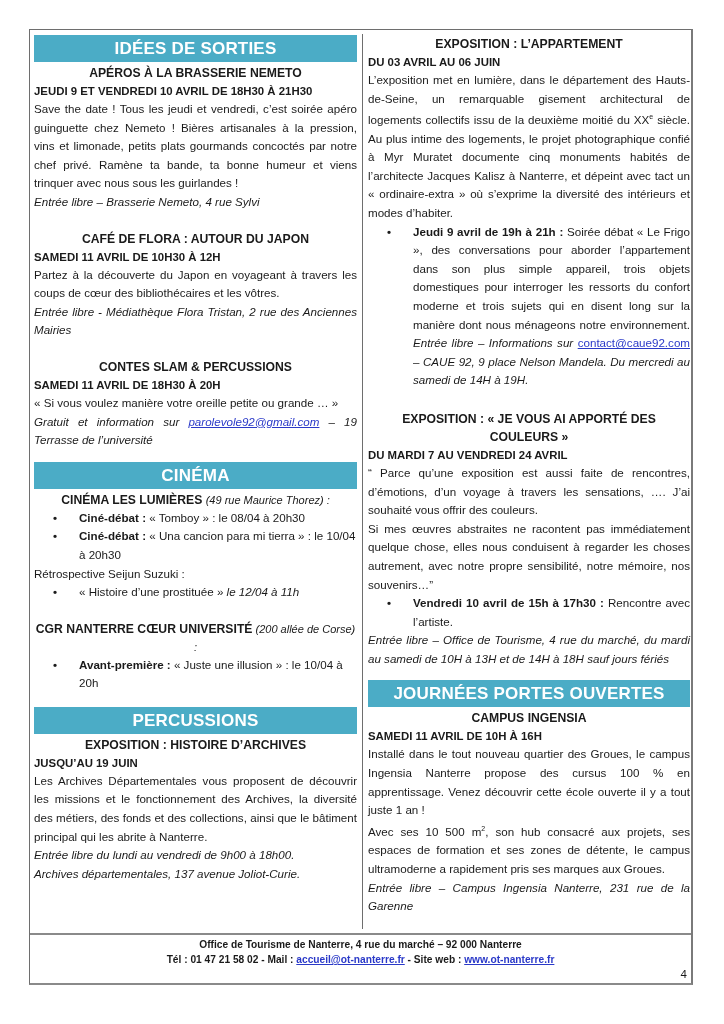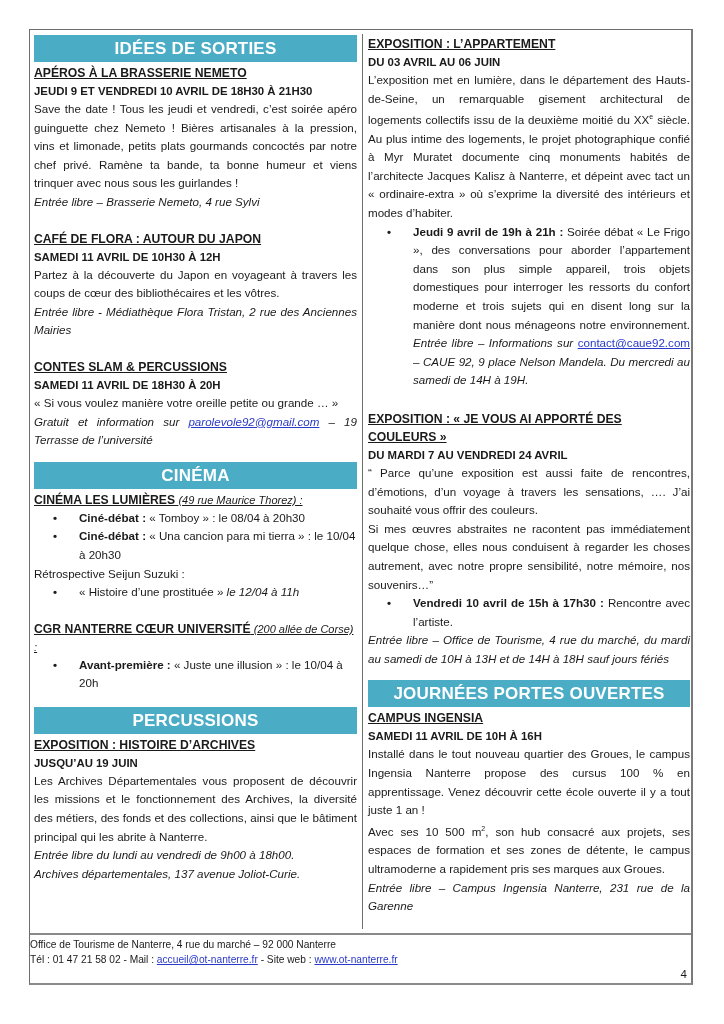--- a/index.html
+++ b/index.html
@@ -6,33 +6,33 @@
   body { width:724px; height:1024px; position:relative; overflow:hidden;
          font-family:"Liberation Sans", "DejaVu Sans", sans-serif; color:#1a1a1a; }
   .page { position:absolute; left:29px; top:29px; width:664px; height:956px;
           border:1px solid #6e6e6e; border-right:2px solid #7a7a7a; border-bottom:2px solid #8a8a8a; box-sizing:border-box; }
   .col { position:absolute; top:5px; }
   .col-left { left:4px; width:323px; }
   .col-right { left:338px; width:322px; }
   .divider { position:absolute; left:332px; top:4px; width:1px; height:895px; background:#6e6e6e; }
   .banner { background:#4bacc6; color:#ffffff; font-weight:bold; text-align:center;
             font-size:17px; height:27px; line-height:27px; margin-bottom:2px; letter-spacing:0.2px; }
-  .title { font-weight:bold; text-decoration:underline; font-size:12.2px; line-height:18px; }
+  .title { font-weight:bold; font-size:12.2px; line-height:18px;text-align:center; }
   .date { font-weight:bold; font-size:11.4px; line-height:18px; }
   p { margin:0; font-size:11.6px; line-height:18.6px; text-align:justify; }
   .it { font-style:italic; }
   .bold { font-weight:bold; }
   a { color:#2a39c8; text-decoration:underline; }
   .gap { height:18px; }
   ul { margin:0; padding-left:45px; list-style:none; }
   li { position:relative; font-size:11.6px; line-height:18.6px; text-align:justify; }
   li::before { content:"\2022"; position:absolute; left:-26px; font-weight:bold; }
   .small-it { font-style:italic; font-weight:normal; text-decoration:none; font-size:11px; }
   .footer { position:absolute; left:0; top:903px; width:100%; border-top:2px solid #8a8a8a; }
-  .footer-line { text-align:left; font-weight:normal; font-size:10.2px; line-height:15px; }
+  .footer-line { text-align:center; font-weight:bold; font-size:10.2px; line-height:15px; }
   .footer-line:first-child { margin-top:2px; }
   .page-num { position:absolute; right:4px; top:33px; font-size:11.5px; }
 </style>
 </head>
 <body>
 
 <div class="page">
 
   <div class="col col-left">
     <div class="banner">IDÉES DE SORTIES</div>

